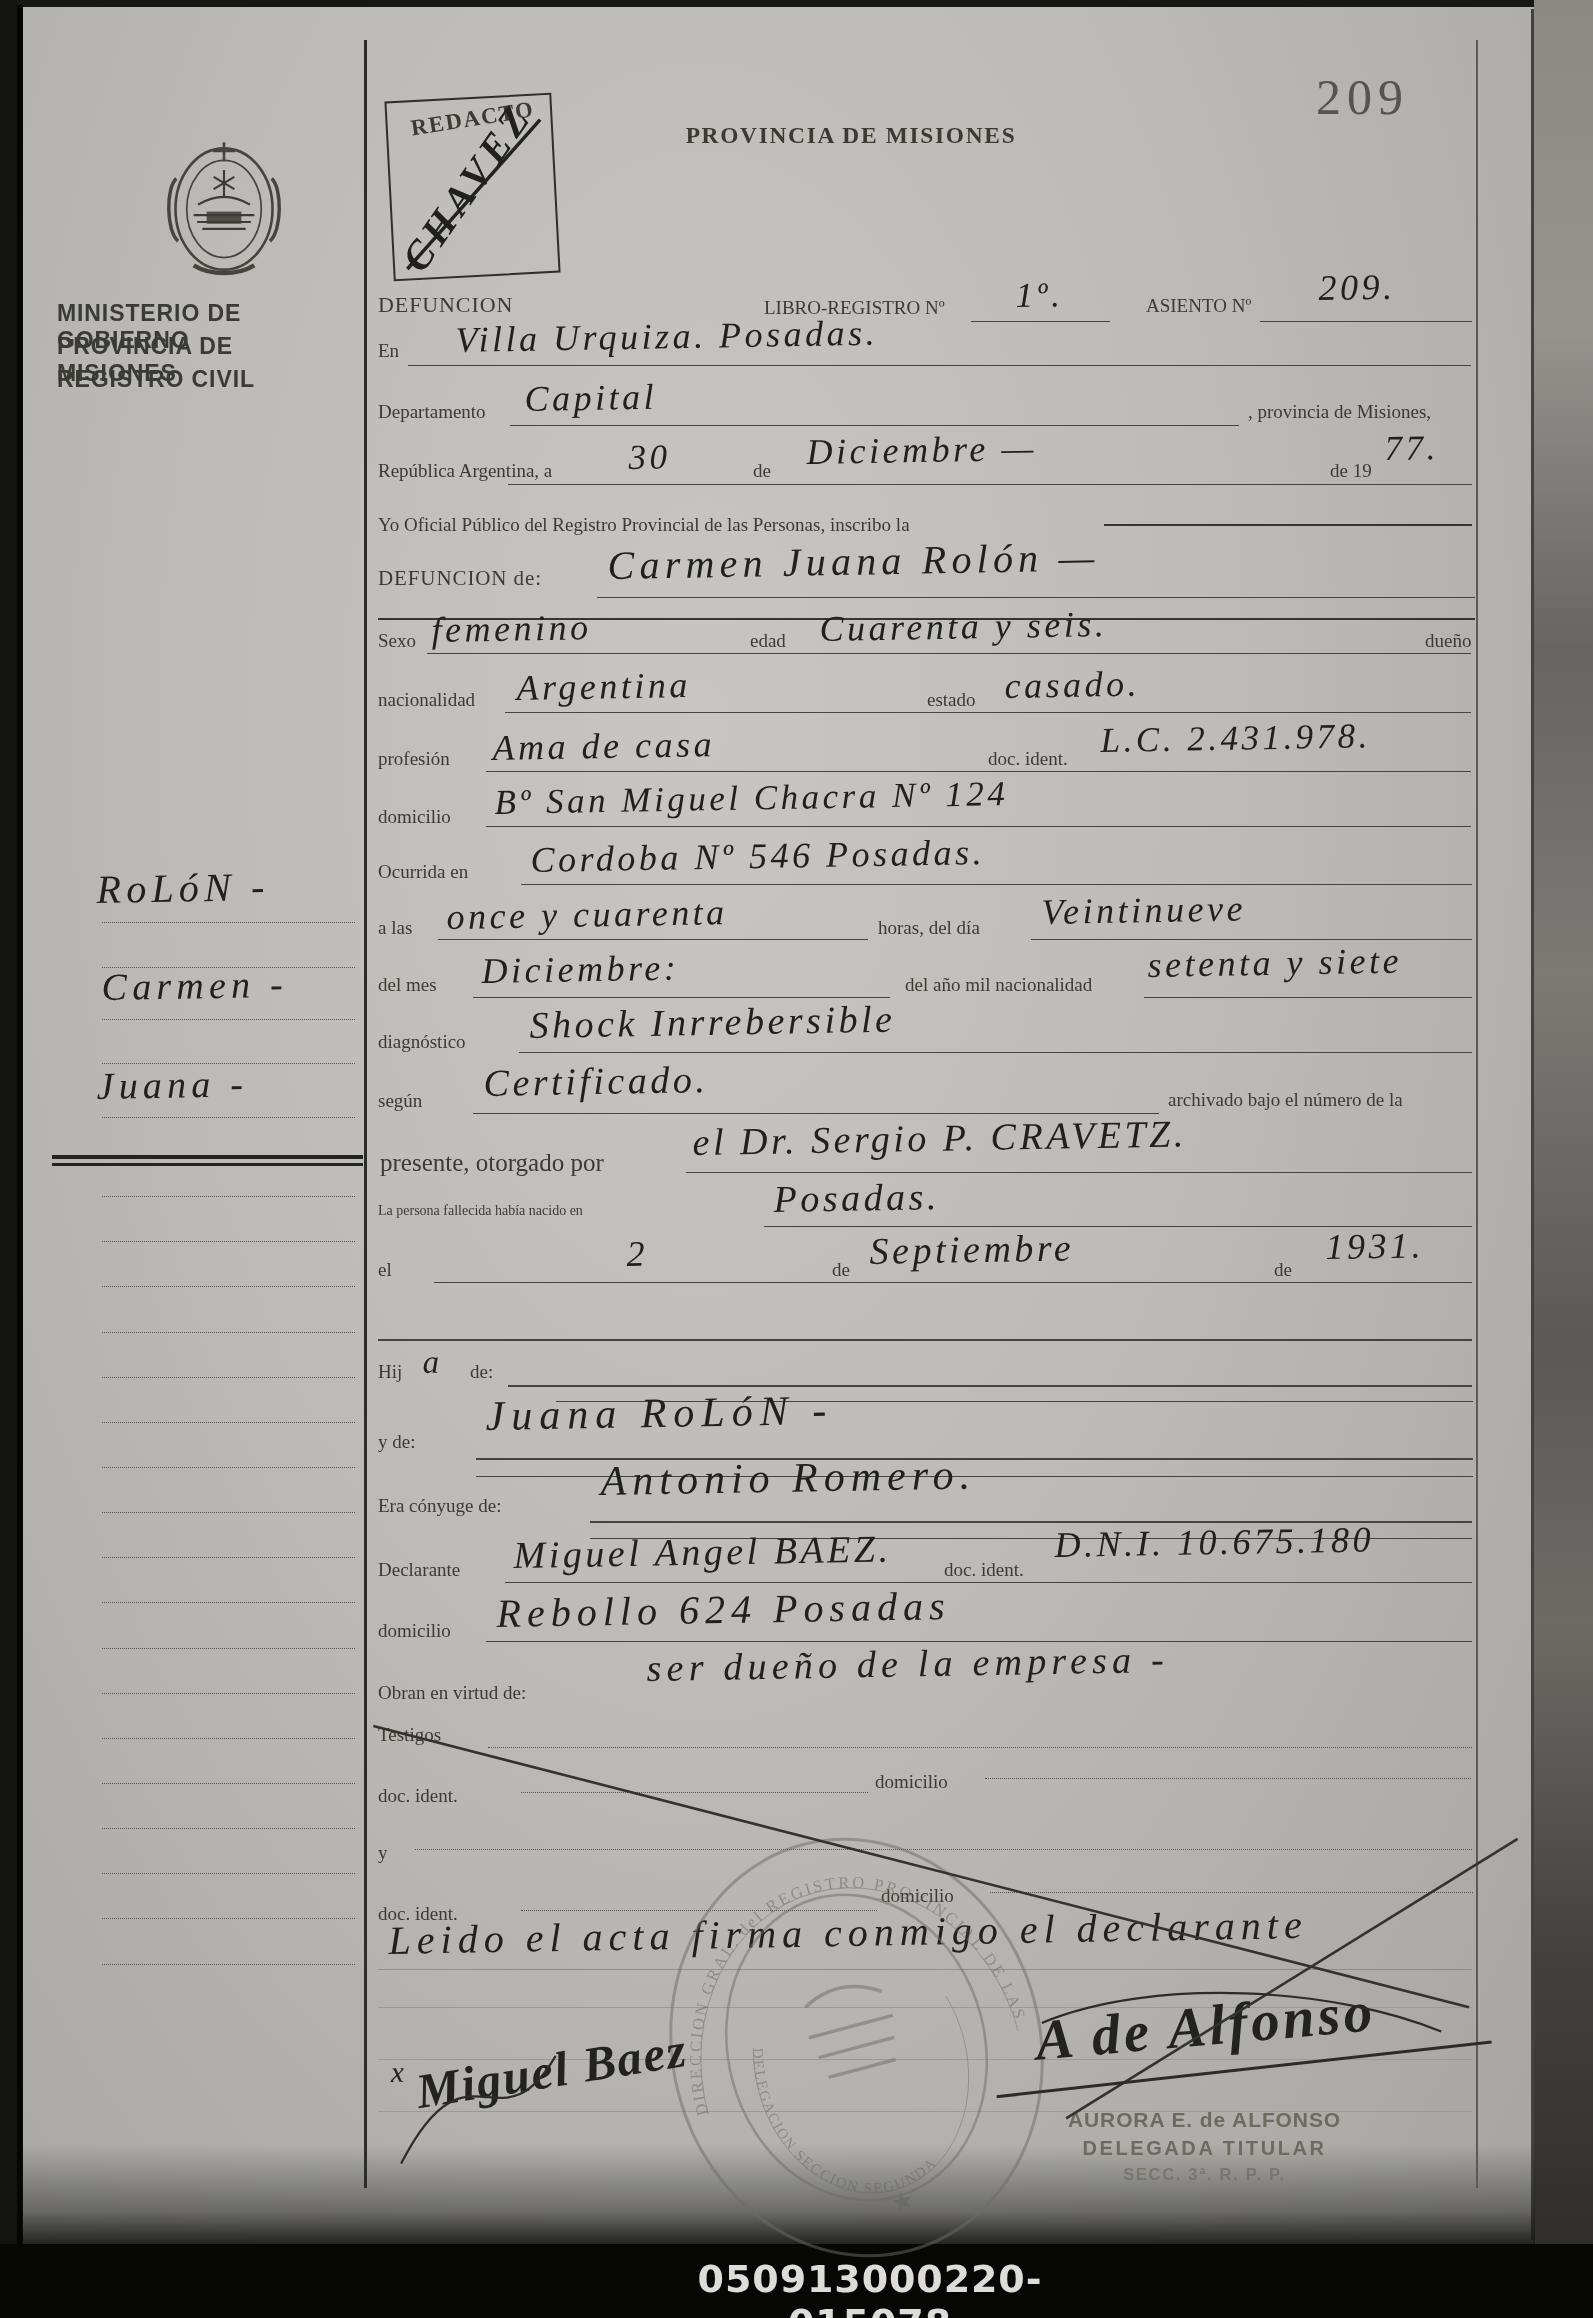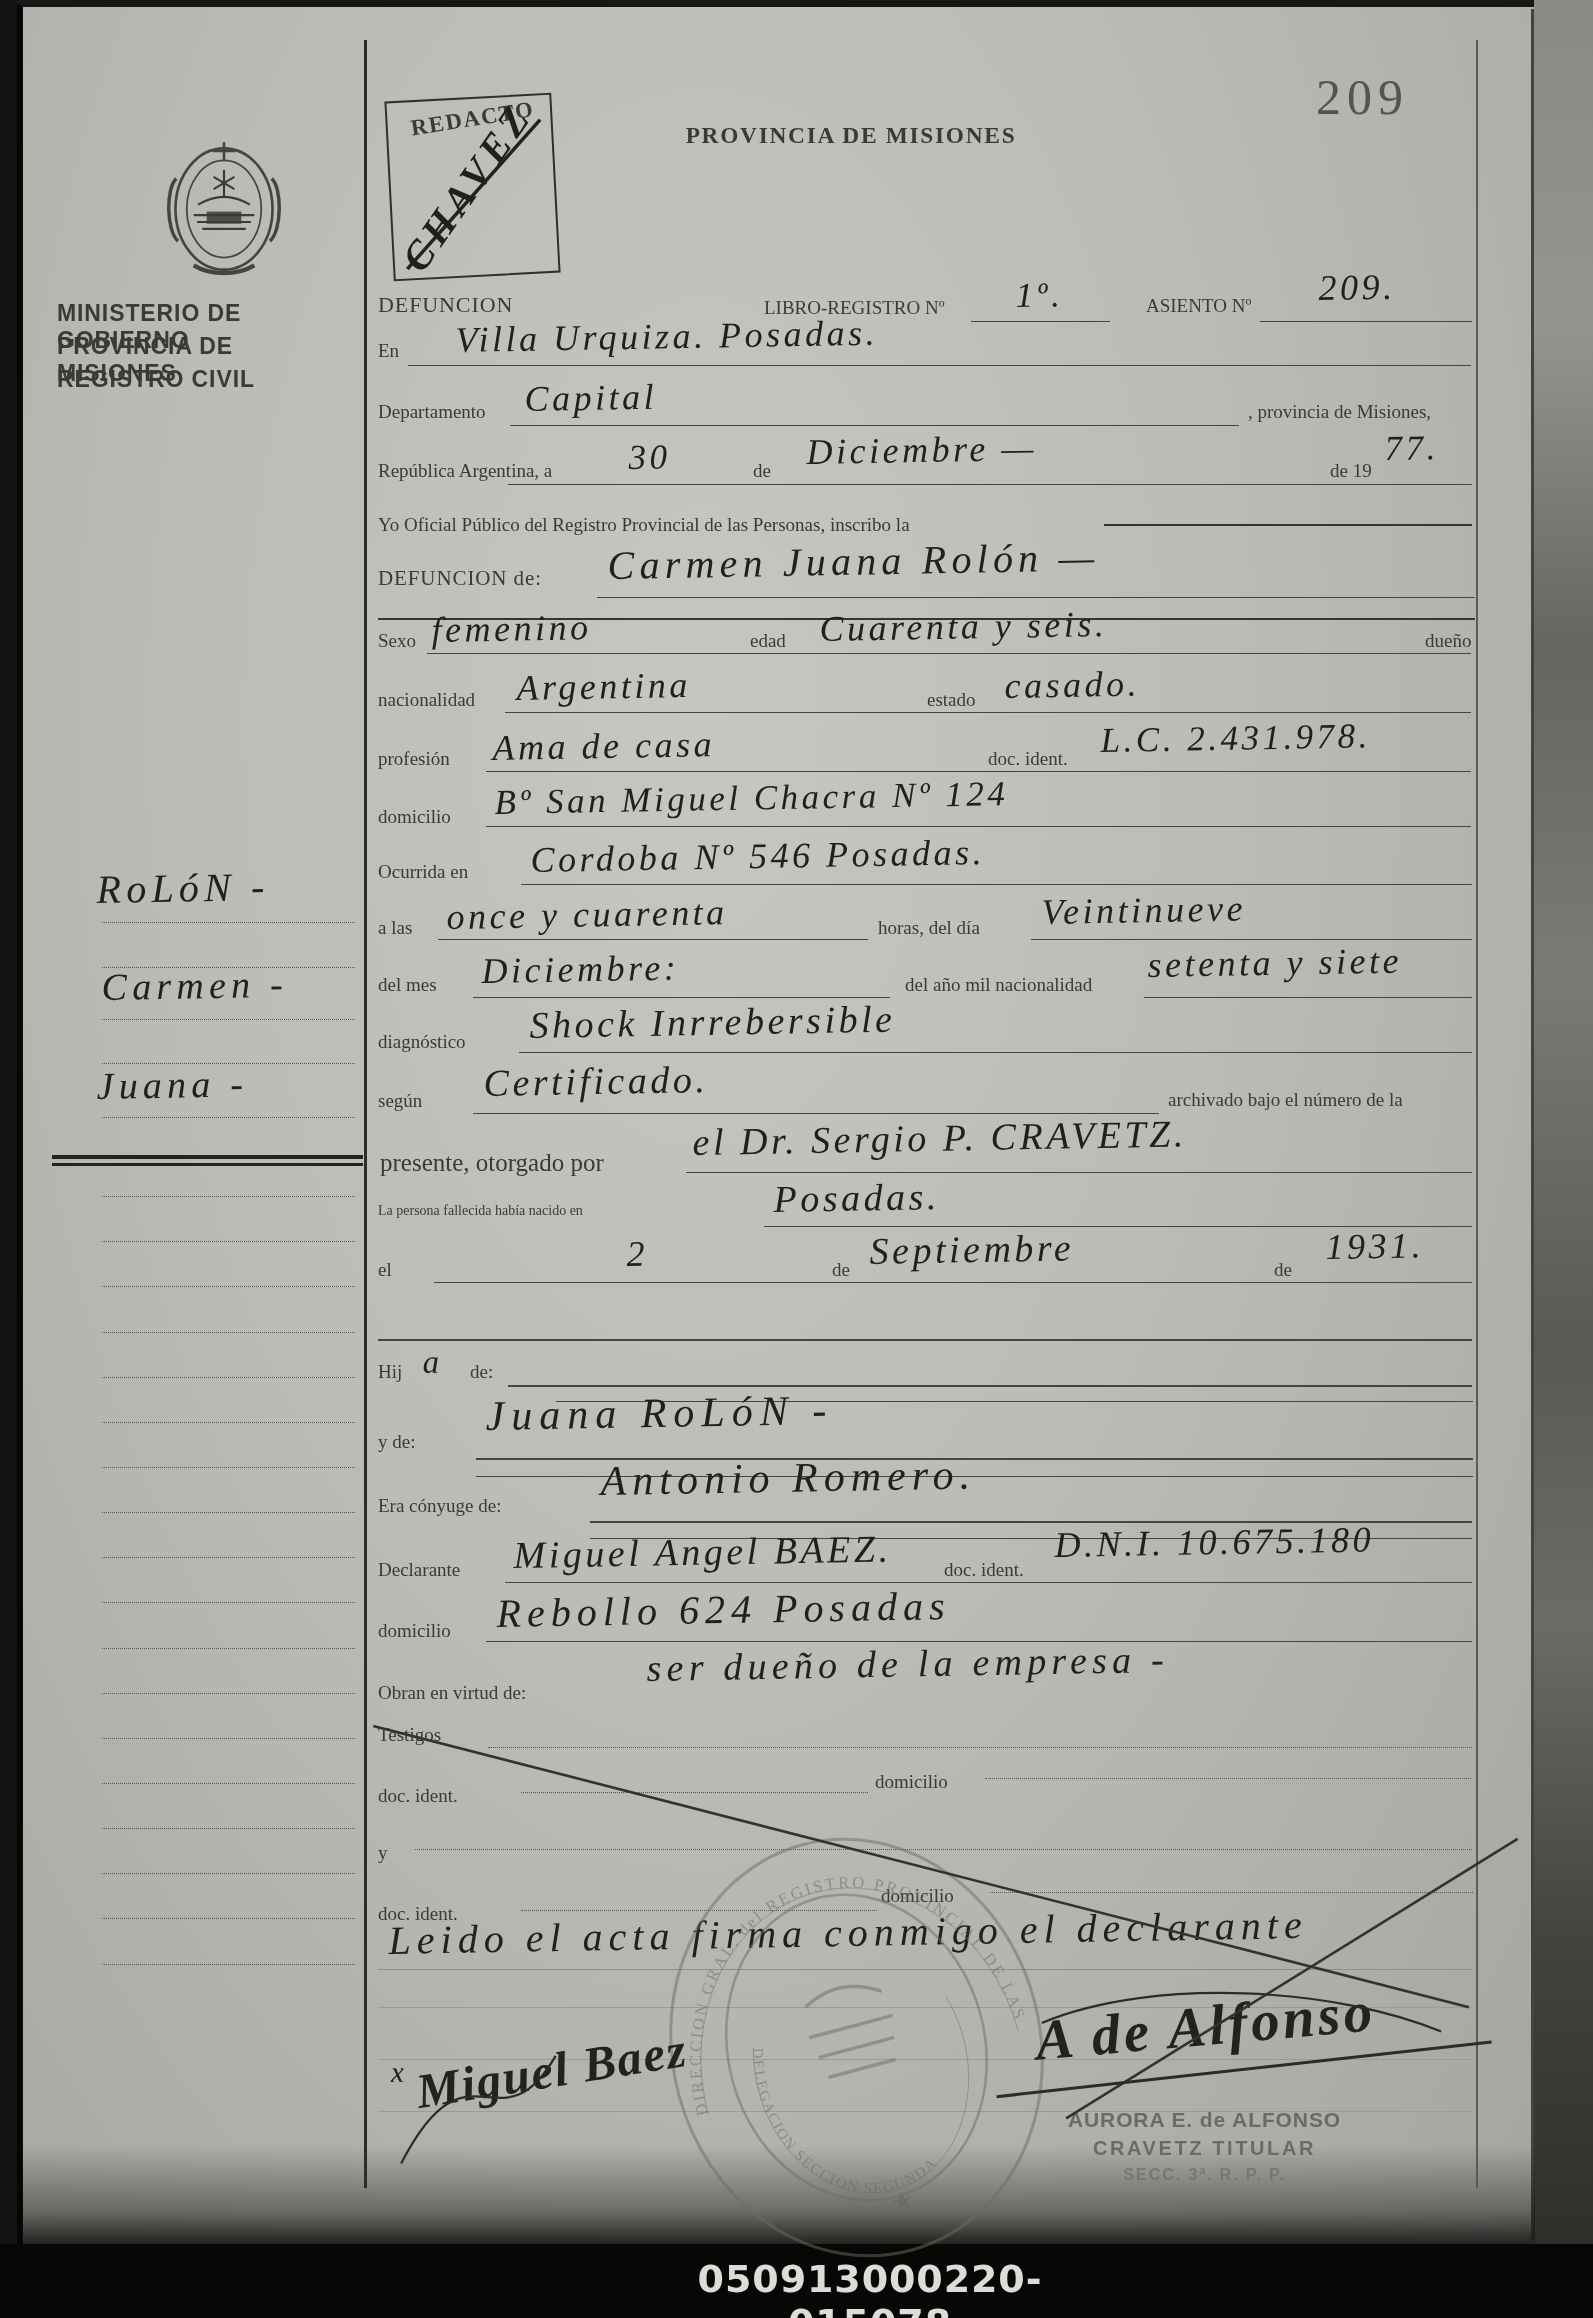--- a/index.html
+++ b/index.html
@@ -274,21 +274,21 @@
       <path d="M200,210 Q245,185 290,215 M195,245 L295,245 M200,270 L290,270 M205,295 L285,295" stroke-width="4"></path>
       <text x="237" y="465" font-size="30" fill="#64645b" stroke="none">★</text>
     </g>
   </svg>
 
   <div class="hw" style="left:391px;top:2056px;font-size:29.5px;">x</div>
   <div class="sig" style="left:415px;top:2042px;font-size:49px;transform:rotate(-9deg);letter-spacing:1.7px;">Miguel Baez</div>
   <div class="sig" style="left:1035px;top:1993px;font-size:57px;transform:rotate(-5deg);letter-spacing:3.5px;">A de Alfonso</div>
 
   <div class="stampTxt" style="top:2108px;font-size:21px;letter-spacing:0.9px;">AURORA E. de ALFONSO</div>
-  <div class="stampTxt" style="top:2137px;font-size:20px;letter-spacing:2.6px;">CRAVETZ TITULAR</div>
+  <div class="stampTxt" style="top:2137px;font-size:20px;letter-spacing:2.6px;">DELEGADA TITULAR</div>
   <div class="stampTxt" style="top:2165px;font-size:16.5px;letter-spacing:1.7px;opacity:0.65;">SECC. 3ª. R. P. P.</div>
 
   <svg class="abs" style="left:0;top:0;pointer-events:none;" width="1594" height="2319" viewBox="0 0 1836 2671">
     <line x1="430" y1="1988" x2="1692" y2="2312" stroke="#33332d" stroke-width="3"></line>
     <line x1="1748" y1="2118" x2="1228" y2="2440" stroke="#33332d" stroke-width="3"></line>
     <line x1="1148" y1="2415" x2="1718" y2="2352" stroke="#2c2c27" stroke-width="3.5"></line>
     <path d="M462,2492 C540,2340 575,2480 640,2368" fill="none" stroke="#2c2c27" stroke-width="2.5"></path>
     <path d="M1200,2330 C1330,2276 1540,2290 1660,2340" fill="none" stroke="#2c2c27" stroke-width="2.5"></path>
   </svg>
 

